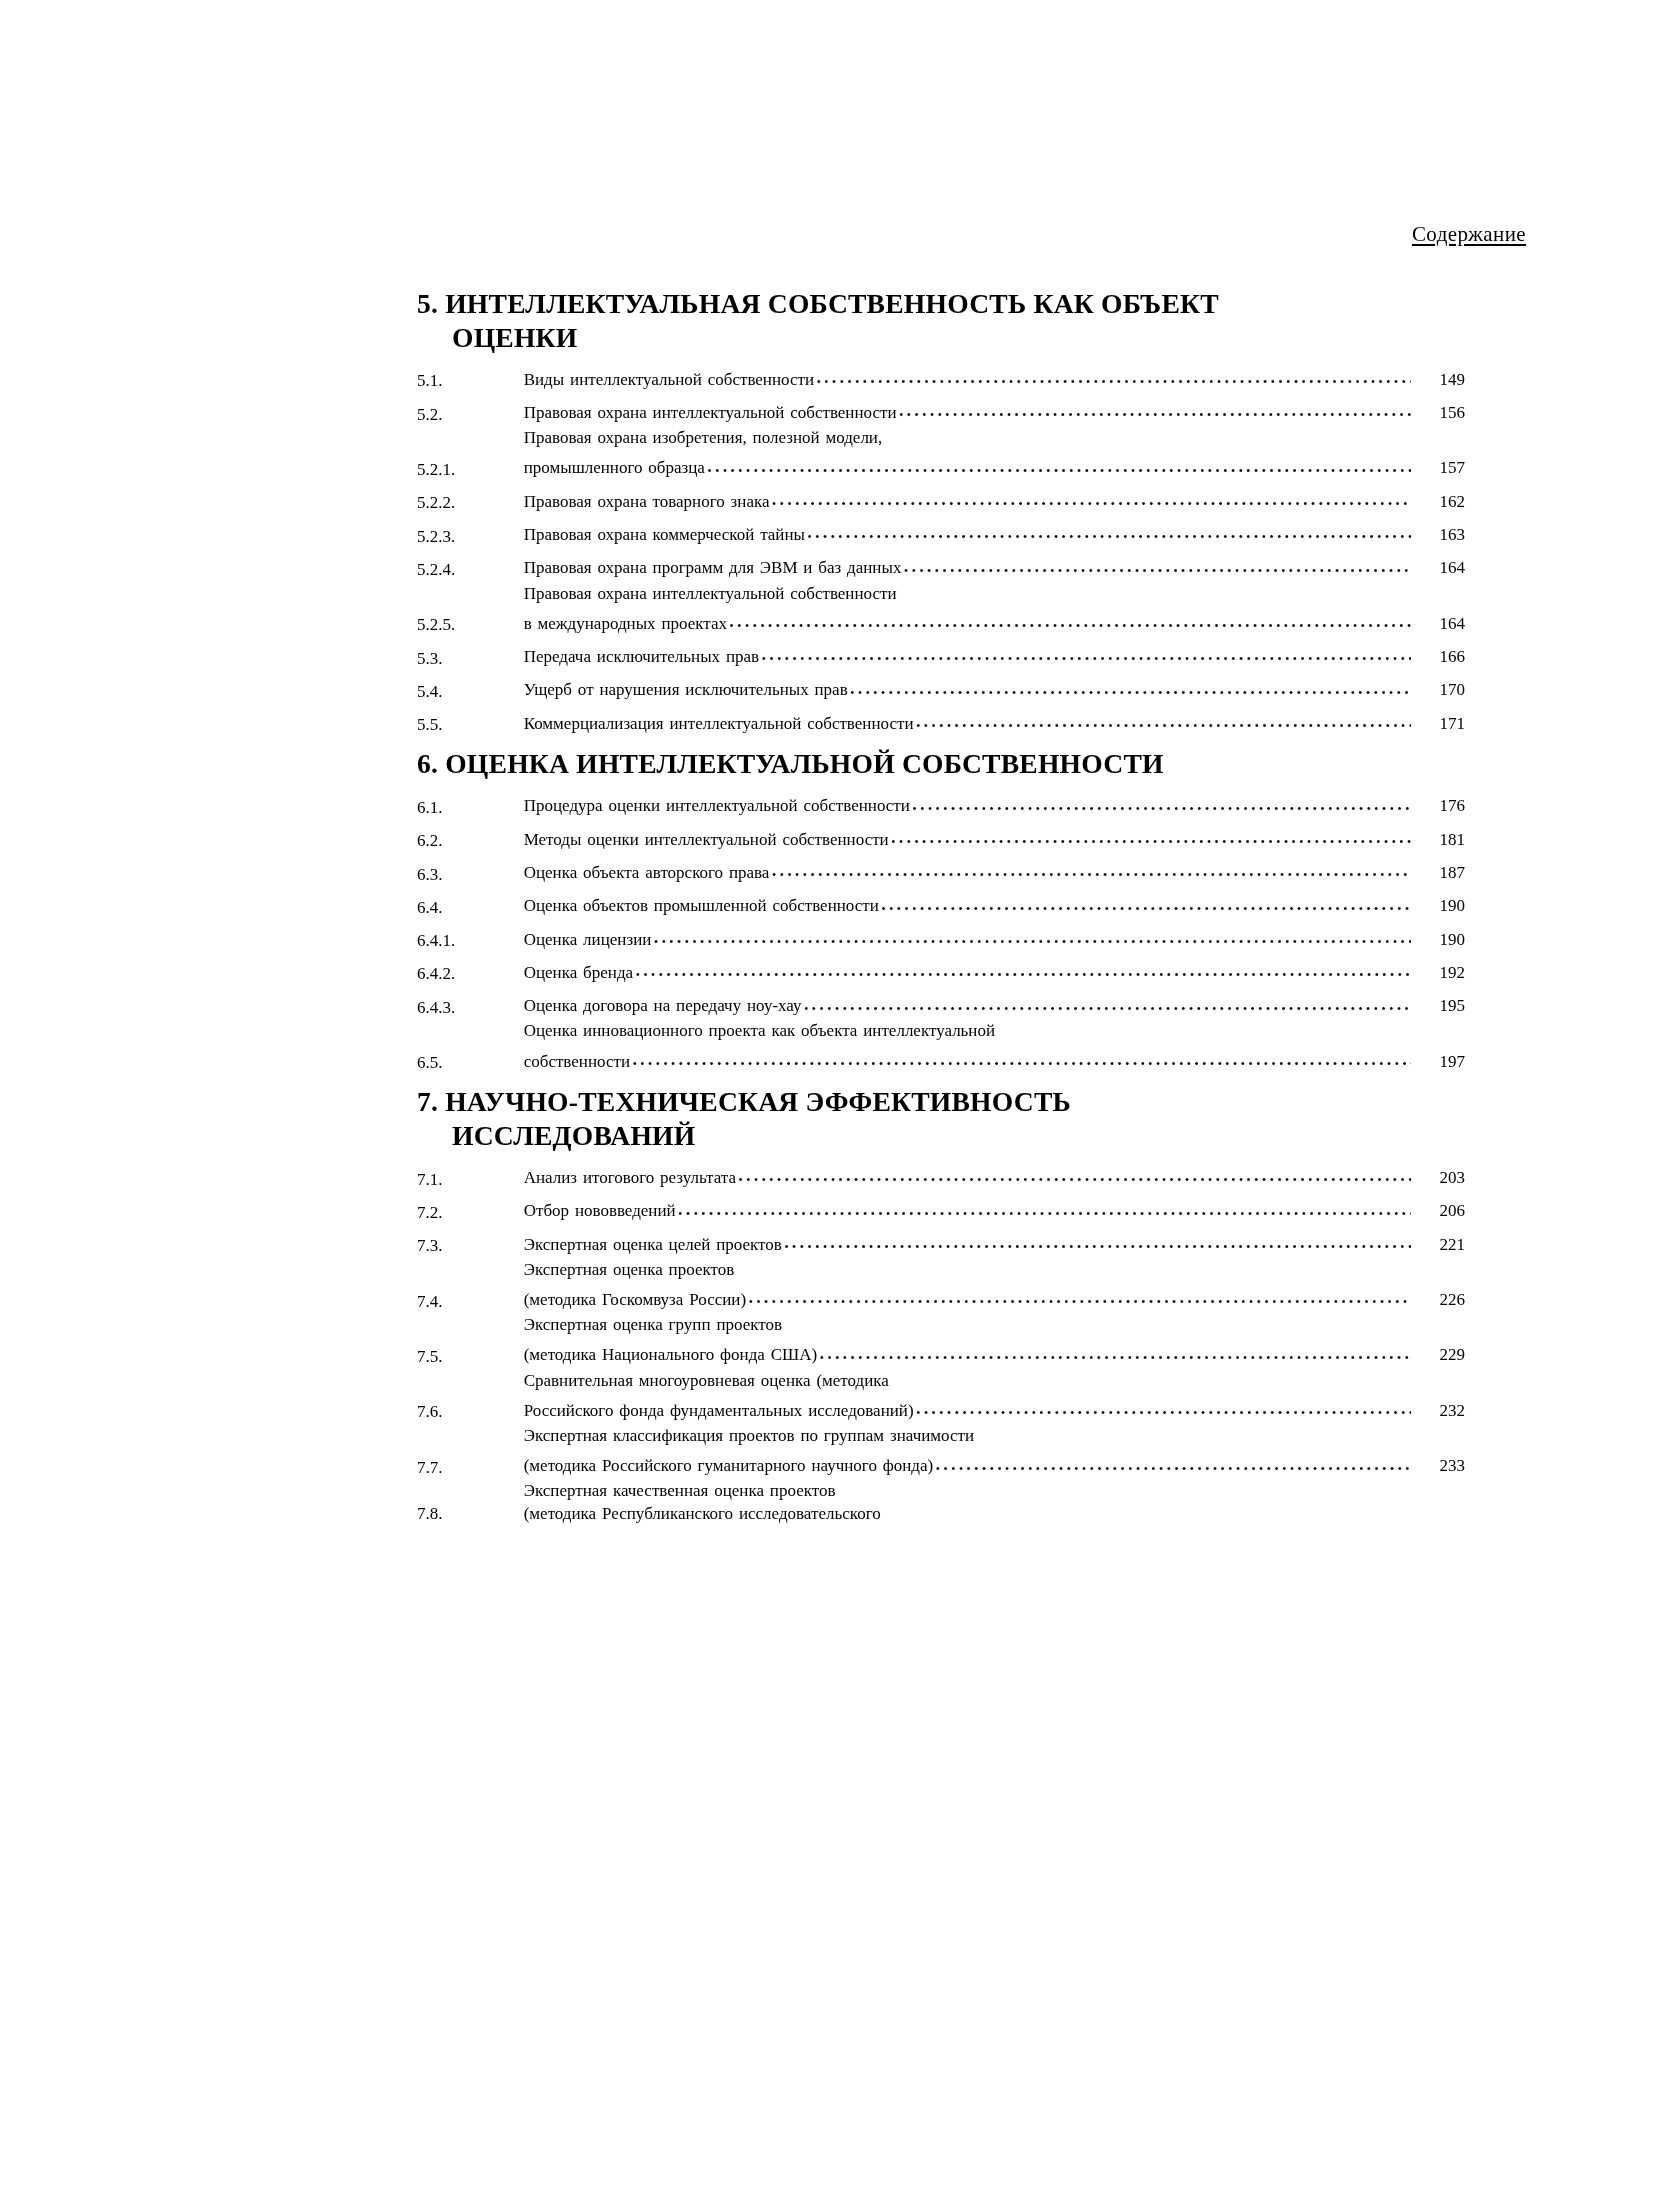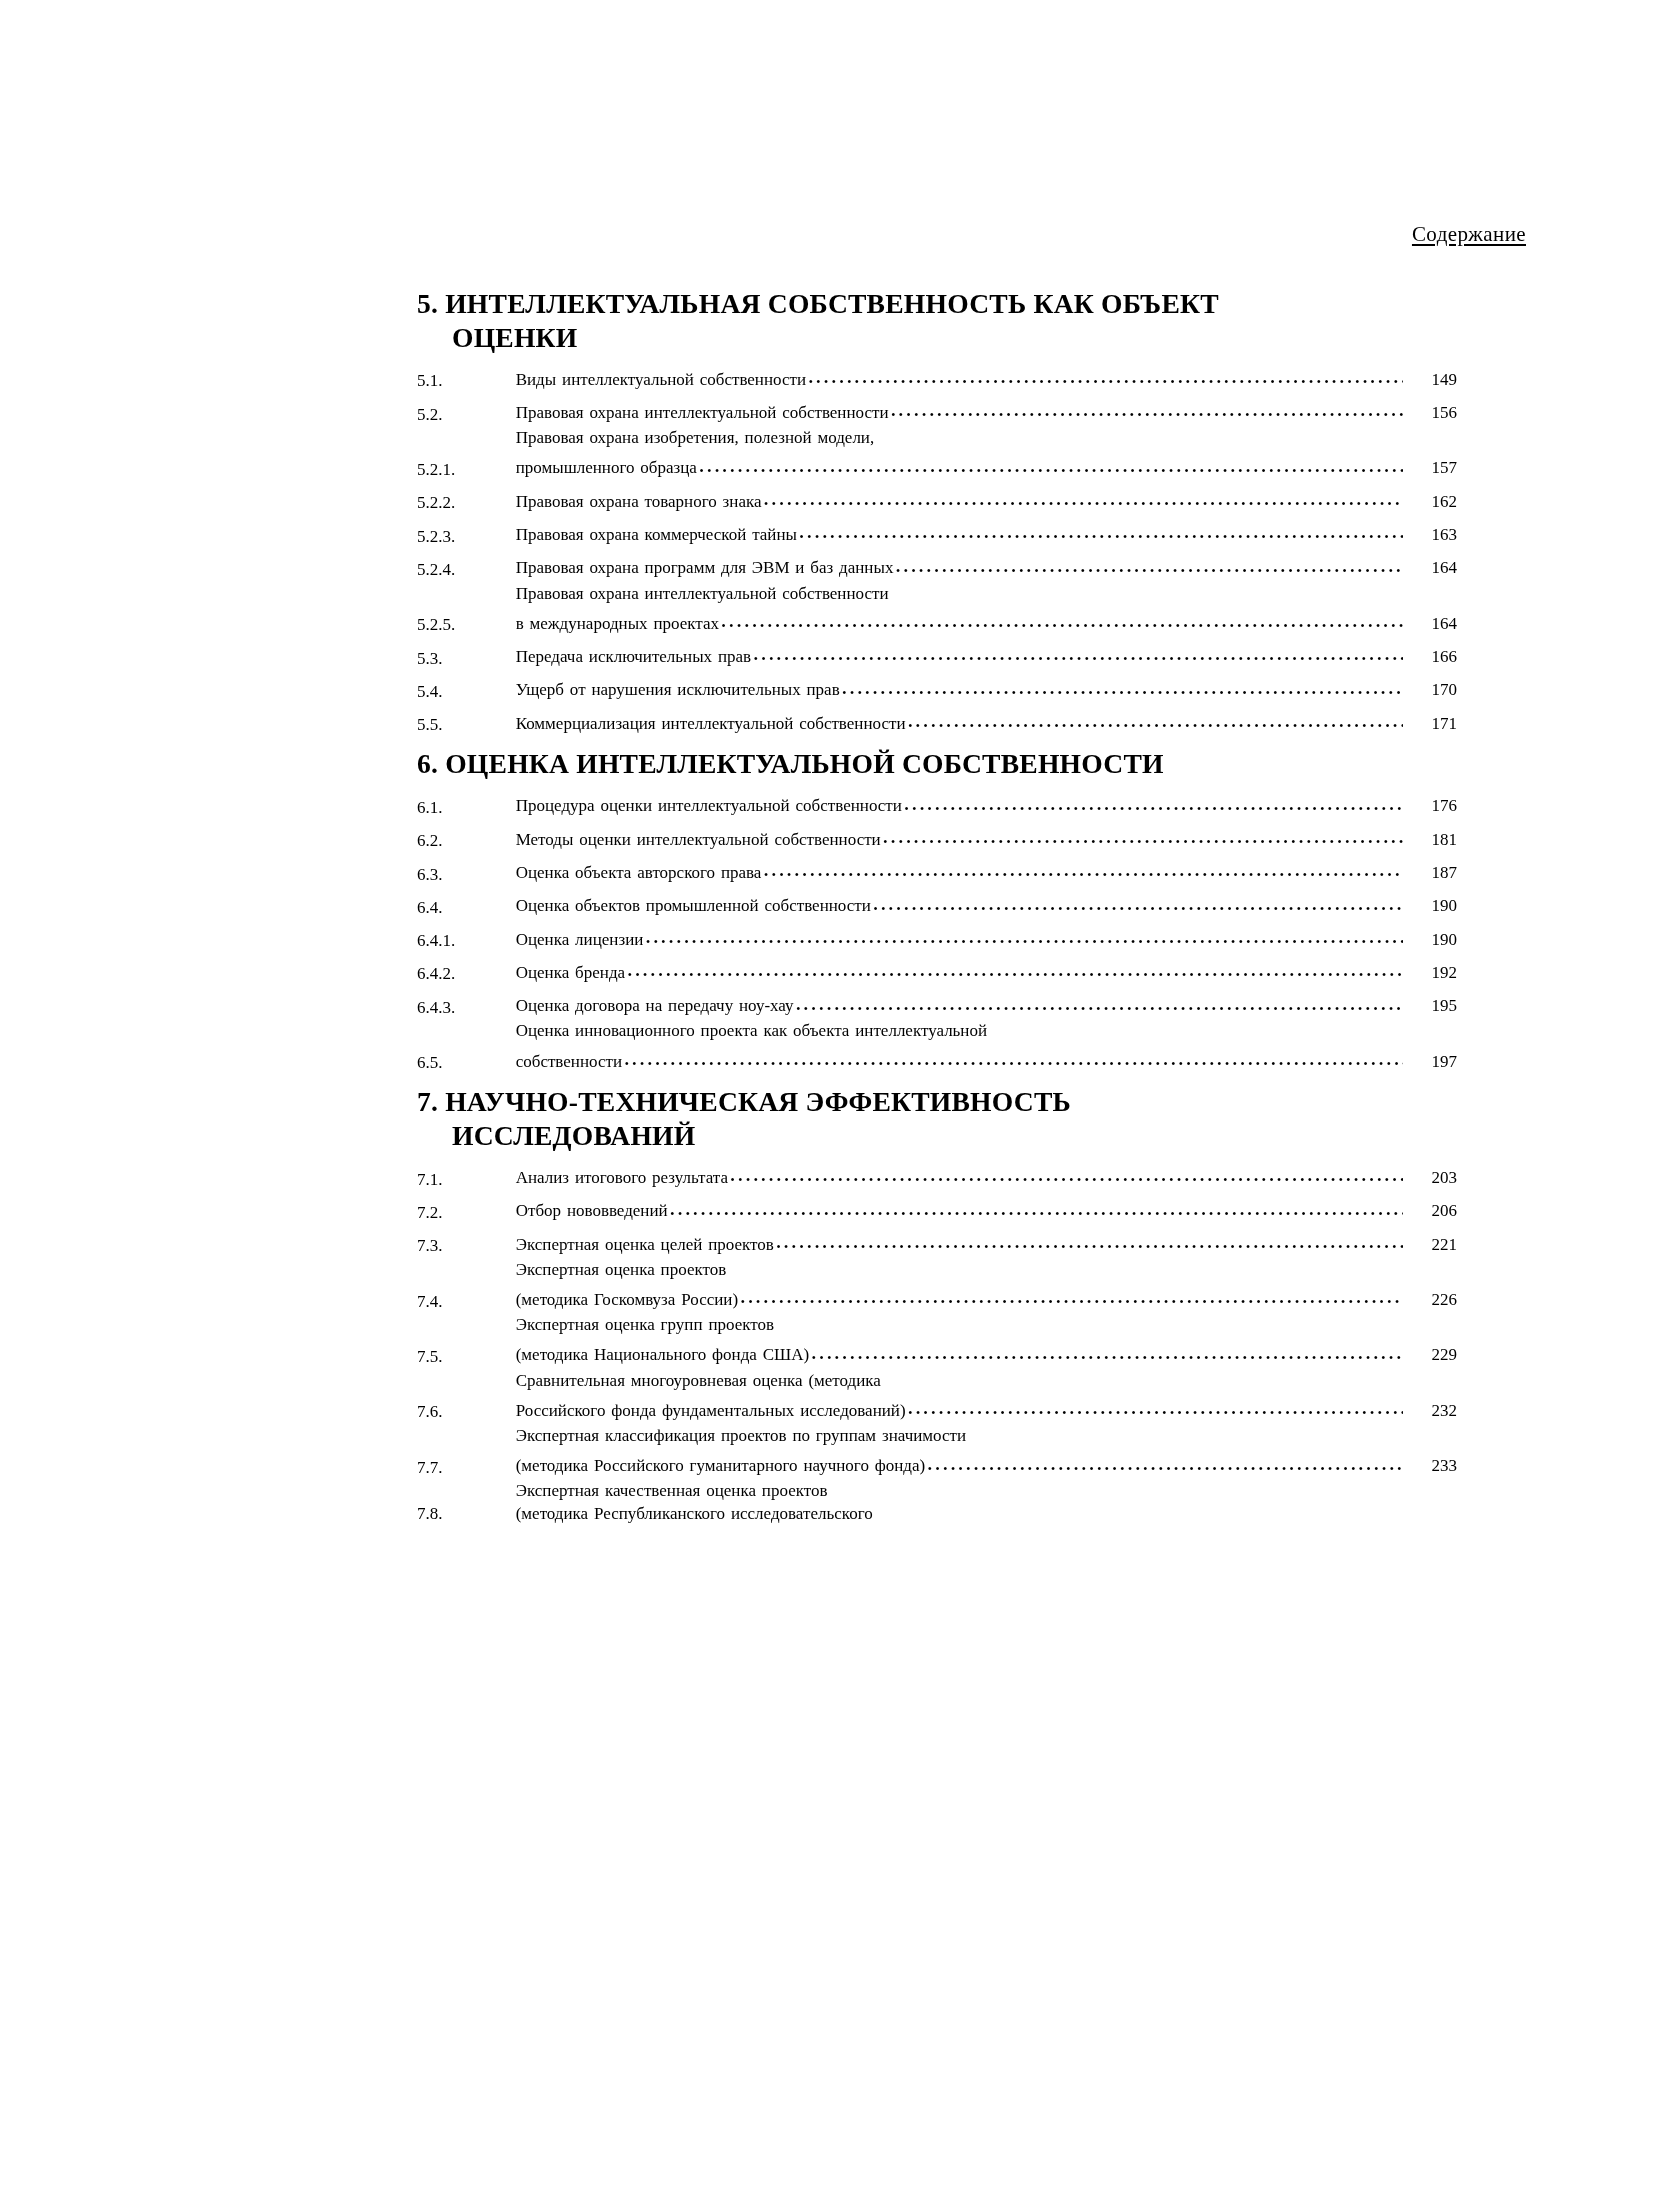--- a/index.html
+++ b/index.html
@@ -69,20 +69,21 @@
     white-space: nowrap;
   }
   .e-body {
     flex: 1 1 auto;
     min-width: 0;
   }
   .line {
     display: flex;
     align-items: baseline;
     width: 100%;
+    margin-left: 8px;
   }
   .ltext {
     white-space: nowrap;
     word-spacing: 1.6px;
   }
   .dots {
     flex: 1 1 auto;
     overflow: hidden;
     white-space: nowrap;
     letter-spacing: 1.6px;

